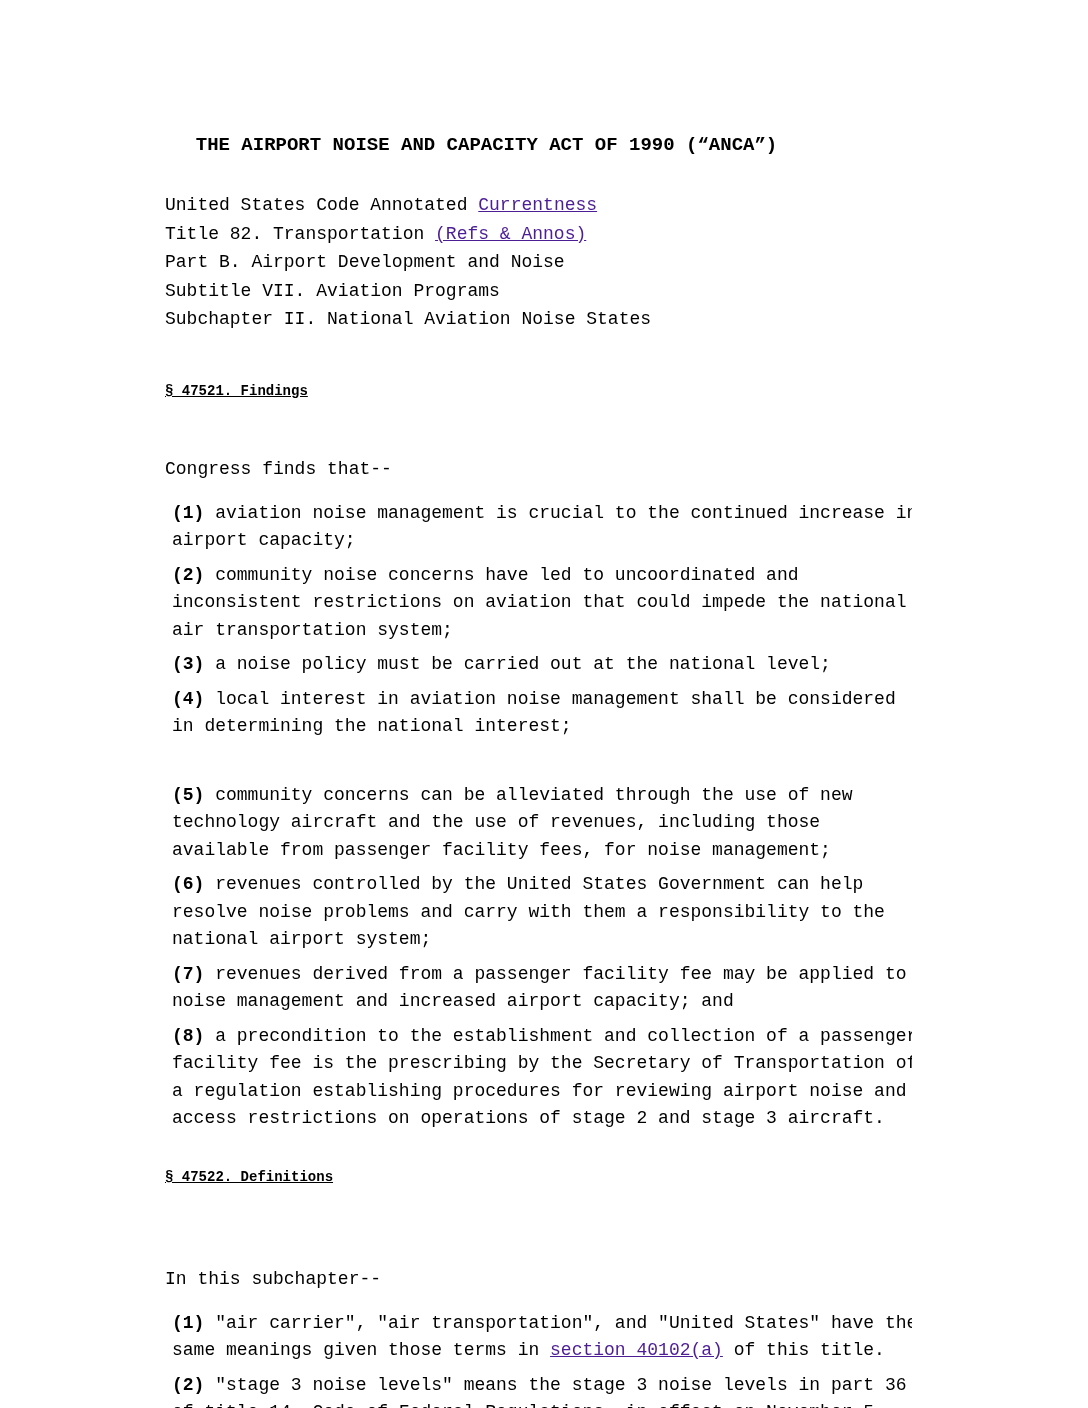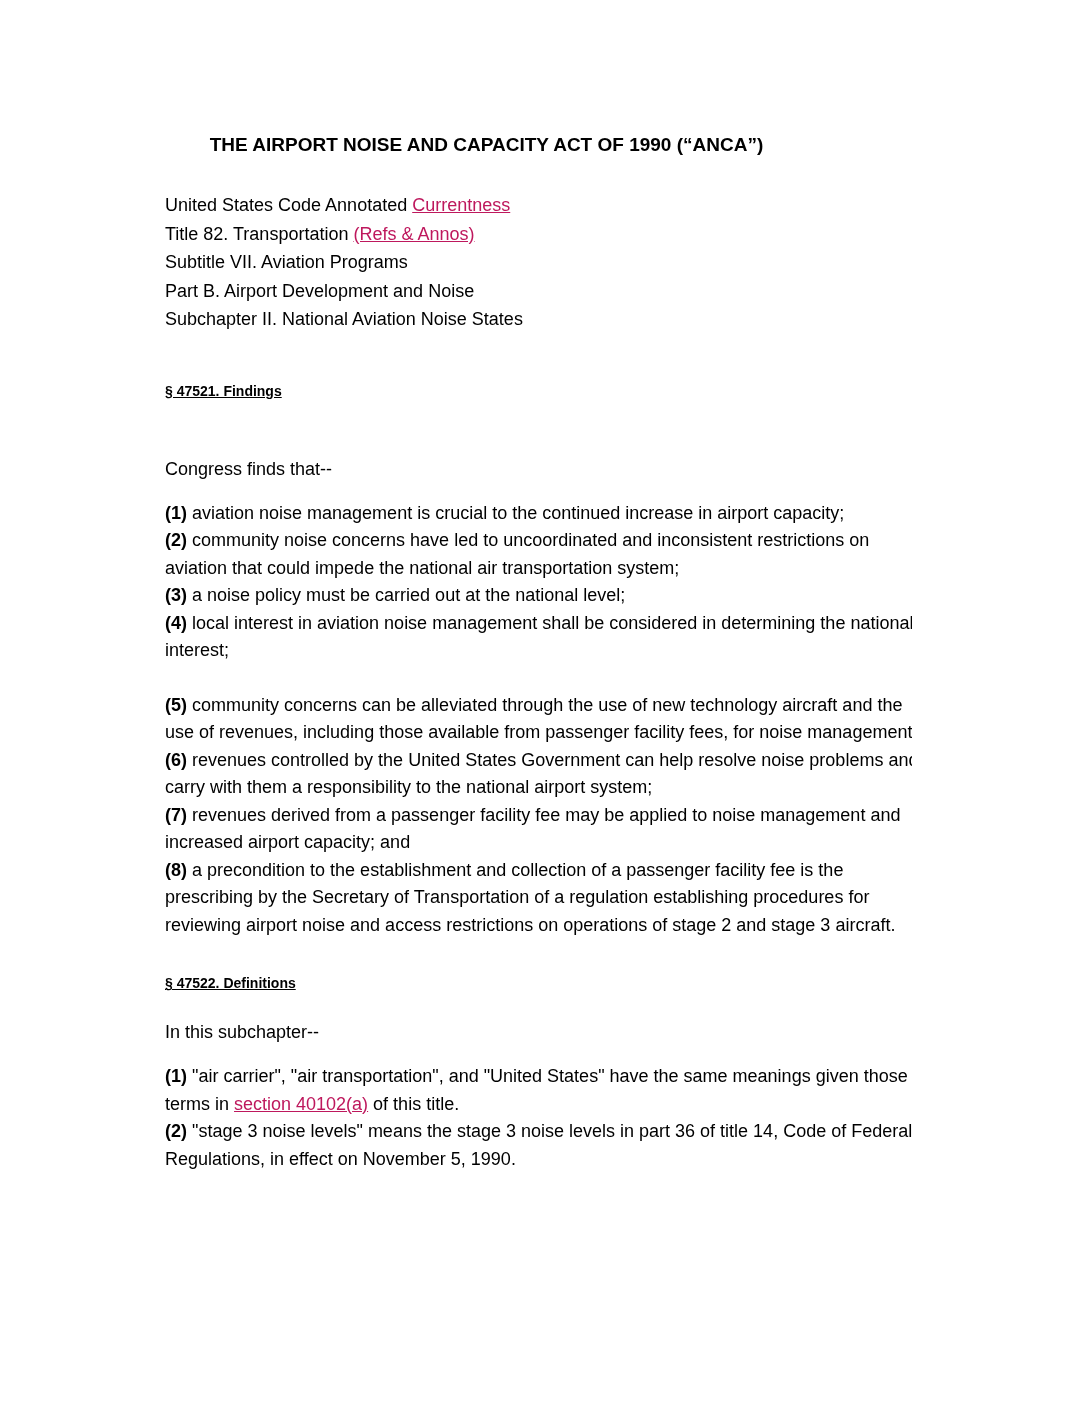--- a/index.html
+++ b/index.html
@@ -6,86 +6,86 @@
     margin: 0;
     padding: 0;
     background: #ffffff;
   }
   .page {
     position: relative;
     width: 912px;
     height: 1408px;
     background: #ffffff;
     color: #000000;
-    font-family: Liberation Sans, sans-serif;
+    font-family: Liberation Mono, monospace;
     font-size: 18px;
     box-sizing: border-box;
     padding: 133px 104px 0 165px;
     overflow: hidden;
   }
   .doc-title {
     font-size: 19px;
     font-weight: bold;
     text-align: center;
     line-height: 24px;
     margin: 0 0 34px 0;
   }
   .citation {
     line-height: 28.5px;
     margin: 0 0 46px 0;
   }
   .citation p {
     margin: 0;
   }
   .doc-link {
-    color: #be185d;
+    color: #4c1d95;
     text-decoration: underline;
     cursor: pointer;
   }
   .section-heading {
     font-size: 14px;
     font-weight: bold;
     text-decoration: underline;
     line-height: 23px;
     margin: 0 0 52px 0;
   }
   .intro {
     line-height: 28px;
     margin: 0 0 17px 0;
   }
   .items {
     line-height: 27.5px;
     width: 760px;
   }
   .items p {
-    margin: 0;
+    margin: 7px;
   }
   .num {
     font-weight: bold;
   }
   .spacer-line {
     height: 27px;
   }
   .section-heading.second {
     margin-top: 33px;
-    margin-bottom: 23px;
+    margin-bottom: 76px;
   }
 </style>
 </head>
 <body>
 
 <div class="page">
 
   <h1 class="doc-title">THE AIRPORT NOISE AND CAPACITY ACT OF 1990 (“ANCA”)</h1>
 
   <div class="citation">
     <p><span>United States Code Annotated </span><a class="doc-link">Currentness</a></p>
     <p><span>Title 82. Transportation </span><a class="doc-link">(Refs &amp; Annos)</a></p>
+    <p>Part B. Airport Development and Noise</p>
     <p>Subtitle VII. Aviation Programs</p>
-    <p>Part B. Airport Development and Noise</p>
     <p>Subchapter II. National Aviation Noise States</p>
   </div>
 
   <h2 class="section-heading">§ 47521. Findings</h2>
 
   <p class="intro">Congress finds that--</p>
 
   <div class="items">
     <p><span class="num">(1)</span><span> aviation noise management is crucial to the continued increase in airport capacity;</span></p>
     <p><span class="num">(2)</span><span> community noise concerns have led to uncoordinated and inconsistent restrictions on aviation that could impede the national air transportation system;</span></p>

